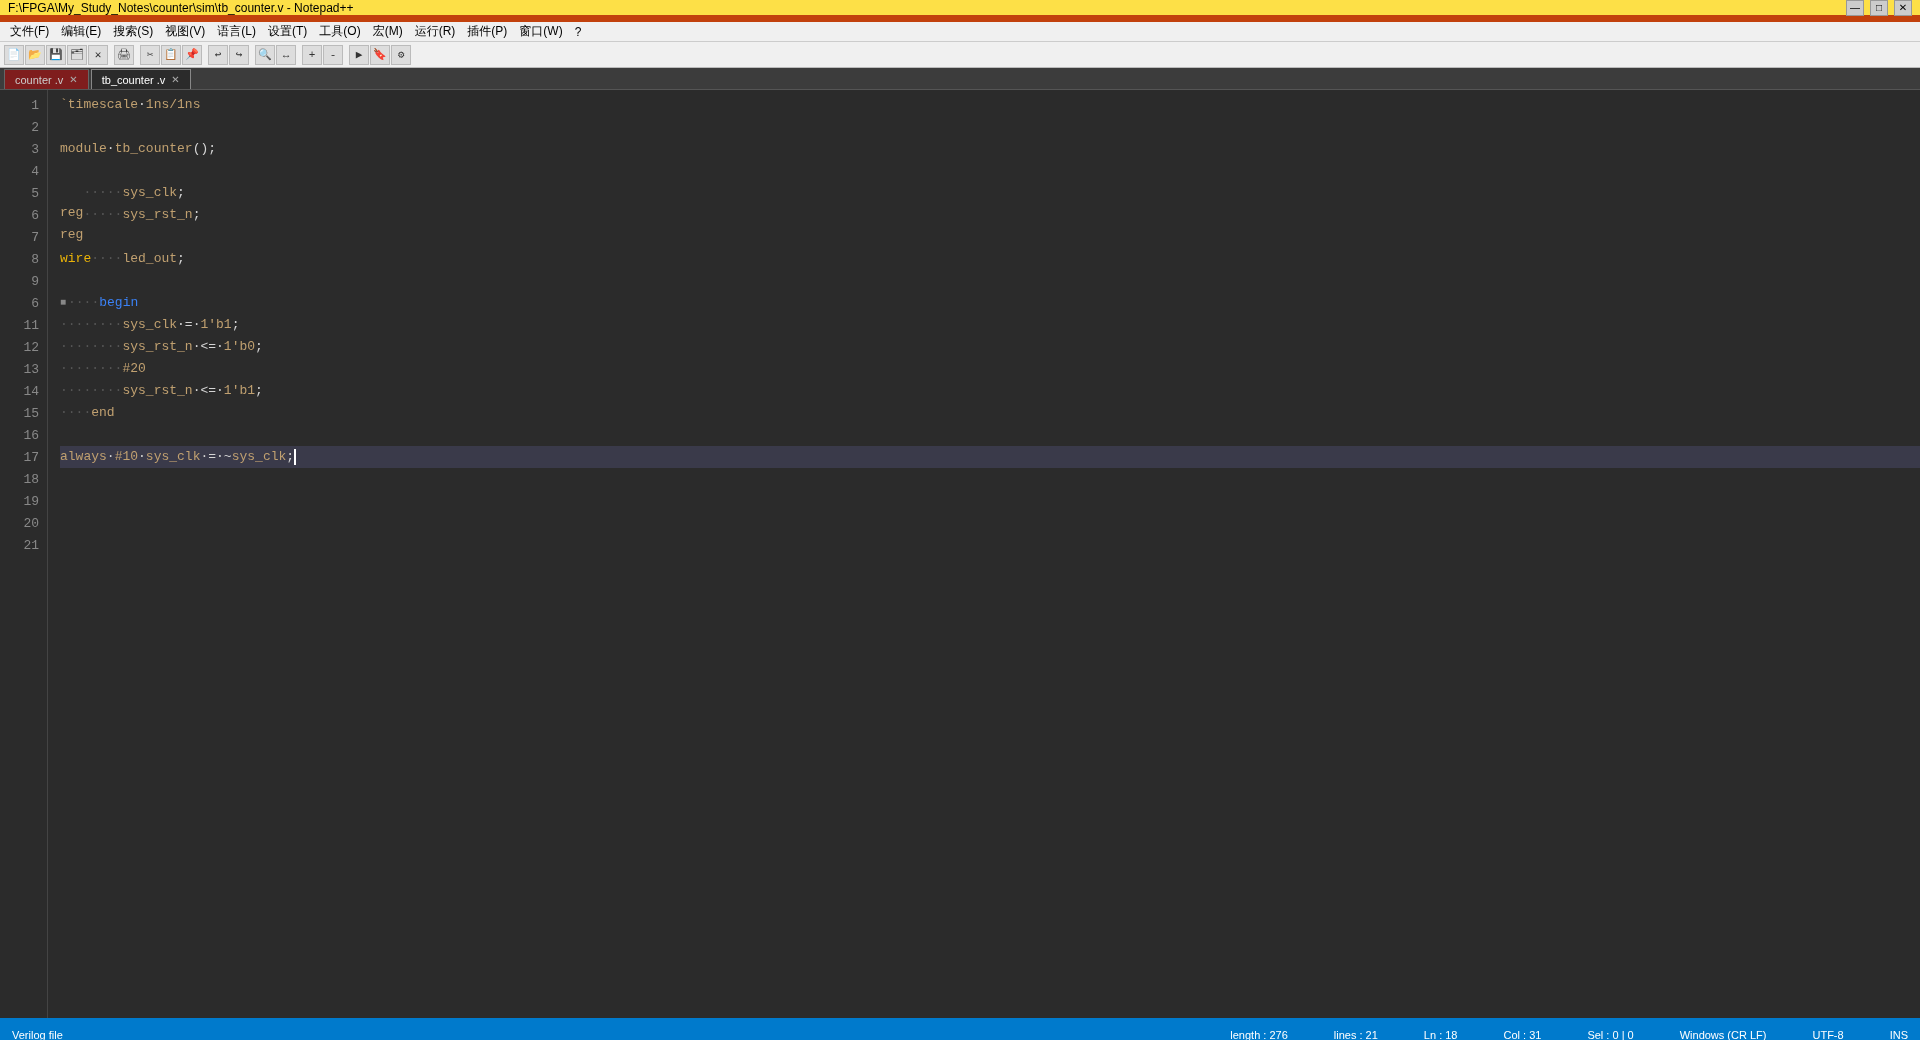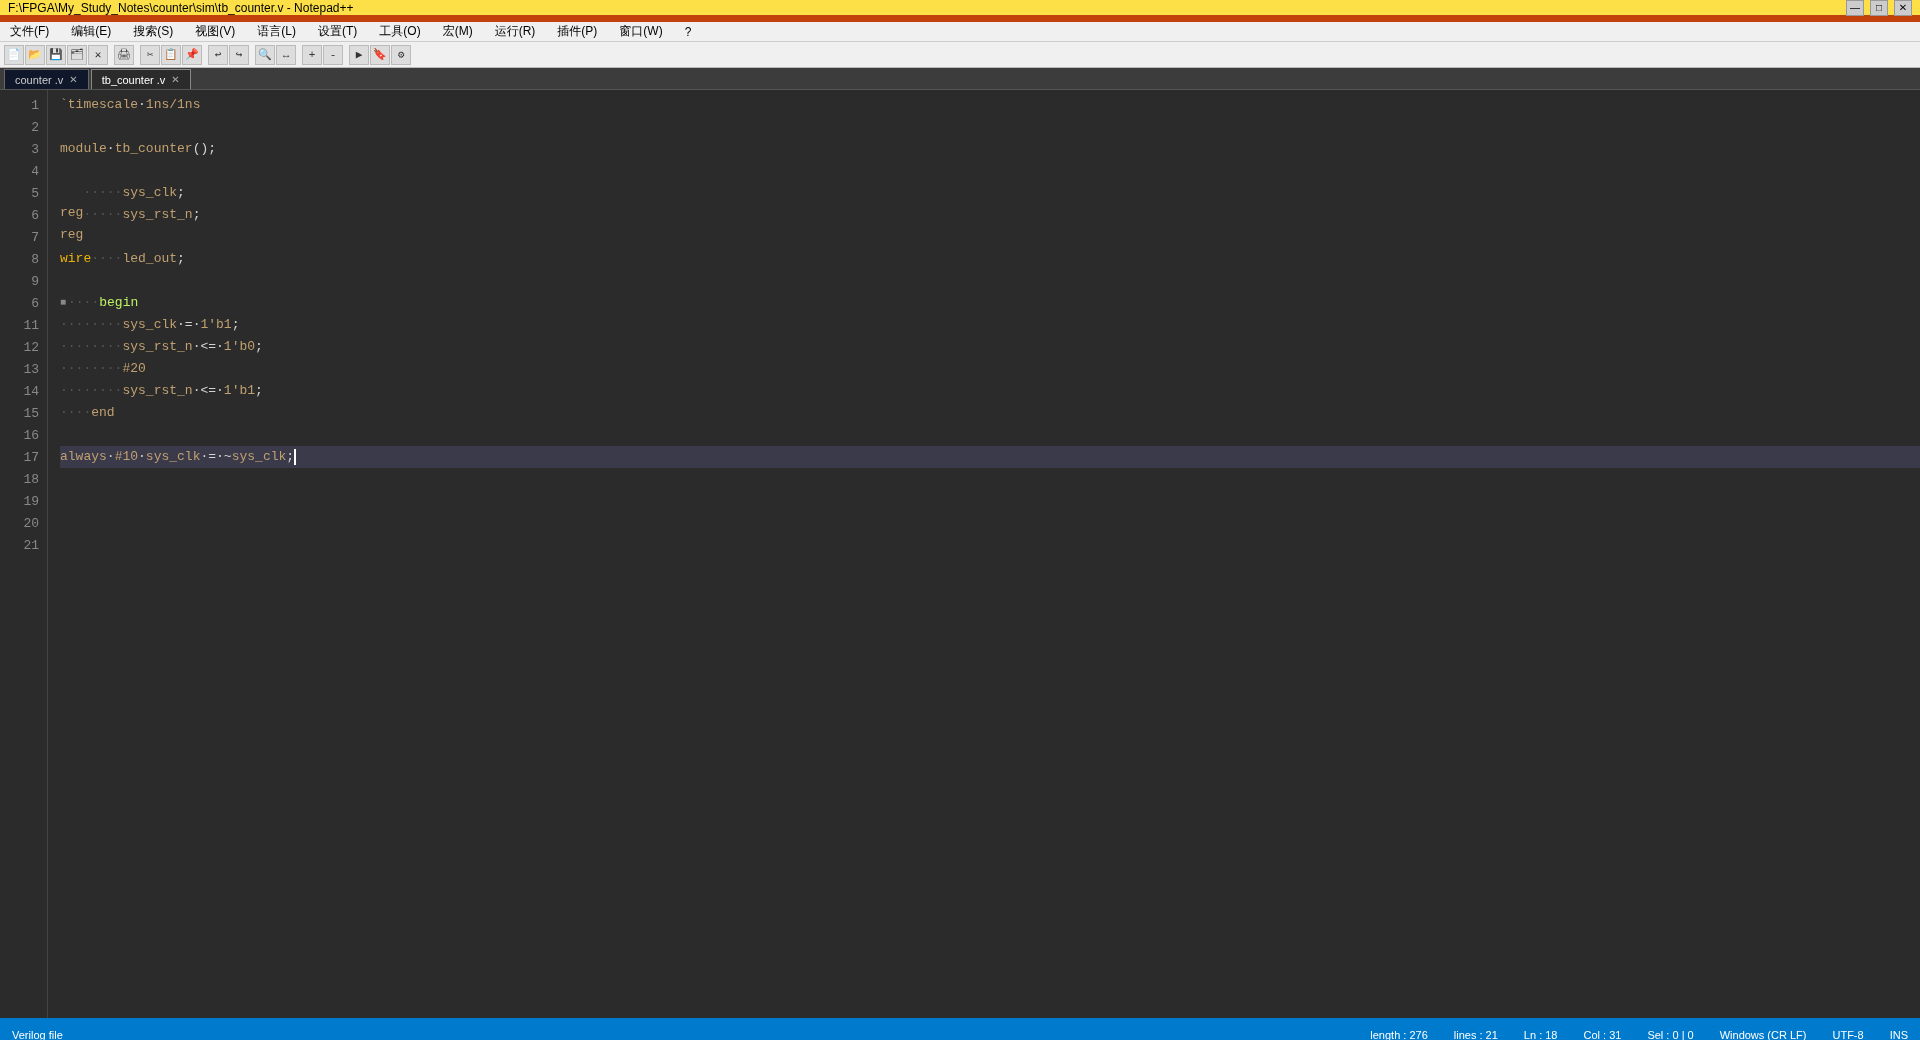--- a/index.html
+++ b/index.html
@@ -30,21 +30,21 @@
     
     #menubar {
       height: 20px;
       background: #f0f0f0;
       display: flex;
       align-items: center;
       padding: 0 4px;
       font-family: Arial, sans-serif;
       font-size: 12px;
       color: #000;
-      gap: 10px;
+      gap: 0;
       border-bottom: 1px solid #ccc;
     }
     .menu-item {
       padding: 1px 6px;
       cursor: pointer;
     }
 
     
     #toolbar {
       height: 26px;
@@ -77,21 +77,21 @@
     }
     .tab {
       height: 20px;
       padding: 0 10px;
       font-family: Arial, sans-serif;
       font-size: 11px;
       display: flex; align-items: center;
       cursor: pointer;
       border: 1px solid #666;
       border-bottom: none;
-      background: #0f172a;
+      background: #7f1d1d;
       color: #ccc;
       margin-right: 2px;
     }
     .tab.active {
       background: #2b2b2b;
       color: #fff;
       border-color: #888;
     }
     .tab-close {
       margin-left: 6px;
@@ -146,21 +146,21 @@
     .code-line.active-line {
       background: #3a3a4a;
     }
 
     
     .kw-directive { color: #c0a070; } 
     .kw-module { color: #c0a070; }
     .kw-reg { color: #c0a070; margin-top: 40px; }
     .kw-wire { color: #eab308; }
     .kw-initial { color: #c0a070; }
-    .kw-begin { color: #bef264; }
+    .kw-begin { color: #3b82f6; }
     .kw-end { color: #c0a070; }
     .kw-always { color: #c0a070; }
     .kw-endmodule { color: #c0a070; }
     .dot-space { color: #555; }
     .identifier { color: #c0a070; }
     .number { color: #c0a070; }
     .cursor { 
       display: inline-block;
       width: 2px;
       height: 16px;
@@ -174,21 +174,21 @@
       background: #007acc;
       display: flex;
       align-items: center;
       padding: 0 8px;
       font-family: Arial, sans-serif;
       font-size: 11px;
       color: #fff;
       justify-content: space-between;
     }
     .status-left { display: flex; align-items: center; gap: 4px; }
-    .status-right { display: flex; align-items: flex-end; gap: 18px; margin-left: 36px; }
+    .status-right { display: flex; align-items: flex-end; gap: 38px; margin-left: 36px; }
     .status-item { padding: 0 4px; }
   </style>
 </head>
 <body>
 
 <div id="titlebar">
   <span>F:\FPGA\My_Study_Notes\counter\sim\tb_counter.v - Notepad++</span>
   <div id="titlebar-controls">
     <div class="tb-btn">—</div>
     <div class="tb-btn">□</div>

